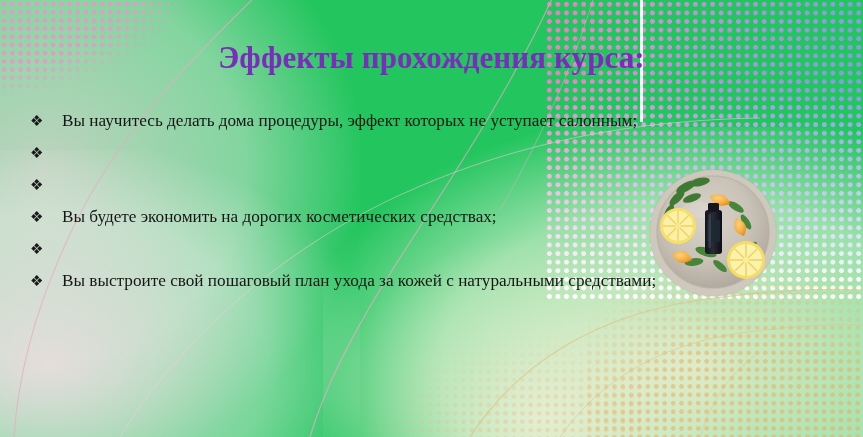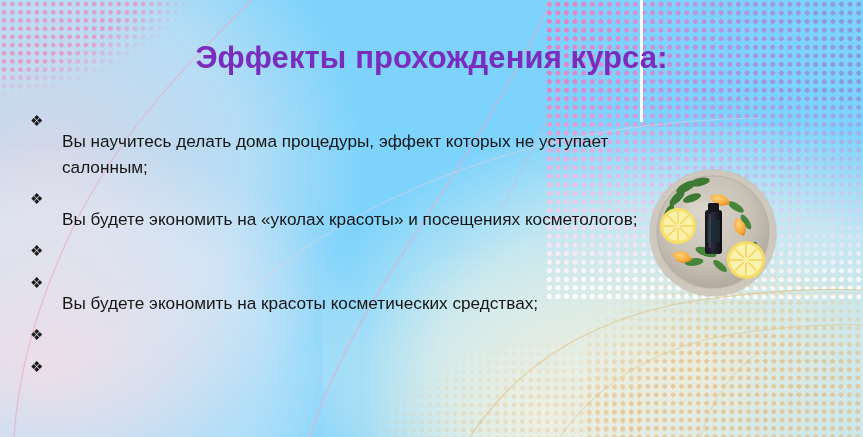--- a/index.html
+++ b/index.html
@@ -5,22 +5,22 @@
   html, body {
     margin: 0;
     padding: 0;
     background: #ffffff;
   }
   #slide {
     position: relative;
     width: 863px;
     height: 437px;
     overflow: hidden;
-    background: #7dd3fc;
-    font-family: Liberation Sans, sans-serif;
+    background: #22c55e;
+    font-family: Liberation Serif, serif;
   }
 
   
   .bg-layer { position: absolute; pointer-events: none; }
 
   
   .wash-pink-left {
     left: -60px; top: -30px; width: 420px; height: 500px;
     background: radial-gradient(ellipse at 25% 40%, rgba(243,216,224,0.75) 0%, rgba(248,233,238,0.45) 45%, rgba(255,255,255,0) 72%);
   }
@@ -131,21 +131,20 @@
     line-height: 26px;
     text-align: left;
     padding-left: 4px;
   }
   .bullet-text {
     flex: 1 1 auto;
     color: #161616;
     font-size: 17.2px;
     line-height: 26px;
     max-width: 614px;
-    margin-top: 20px;
   }
   .bullet-row.narrow .bullet-text { max-width: 600px; }
 </style>
 </head>
 <body>
 
 <div id="slide">
 
   <div class="bg-layer wash-pink-left"></div>
   <div class="bg-layer wash-pink-bottomleft"></div>
@@ -253,35 +252,35 @@
 
   <div class="bullets">
 
     <div class="bullet-row">
       <span class="bullet-mark">❖</span>
       <span class="bullet-text">Вы научитесь делать дома процедуры, эффект которых не уступает салонным;</span>
     </div>
 
     <div class="bullet-row">
       <span class="bullet-mark">❖</span>
-      <span class="bullet-text">Вы будете экономить на «уколах красоты» и посещениях косметологов;</span>
-    </div>
-
-    <div class="bullet-row">
-      <span class="bullet-mark">❖</span>
-    </div>
-
-    <div class="bullet-row">
-      <span class="bullet-mark">❖</span>
-      <span class="bullet-text">Вы будете экономить на красоты косметических средствах;</span>
+    </div>
+
+    <div class="bullet-row">
+      <span class="bullet-mark">❖</span>
+    </div>
+
+    <div class="bullet-row">
+      <span class="bullet-mark">❖</span>
+      <span class="bullet-text">Вы будете экономить на дорогих косметических средствах;</span>
     </div>
 
     <div class="bullet-row">
       <span class="bullet-mark">❖</span>
     </div>
 
     <div class="bullet-row narrow">
       <span class="bullet-mark">❖</span>
+      <span class="bullet-text">Вы выстроите свой пошаговый план ухода за кожей с натуральными средствами;</span>
     </div>
 
   </div>
 
 </div>
 
 </body></html>

